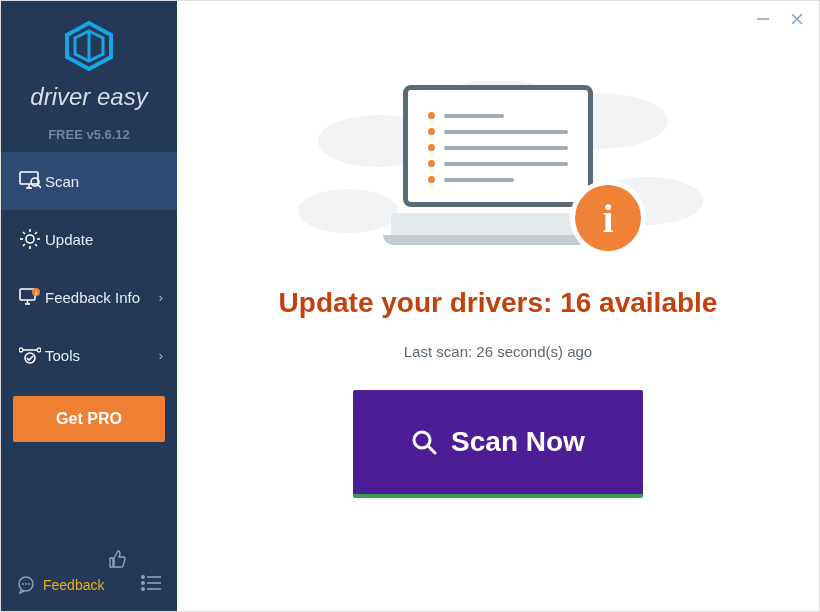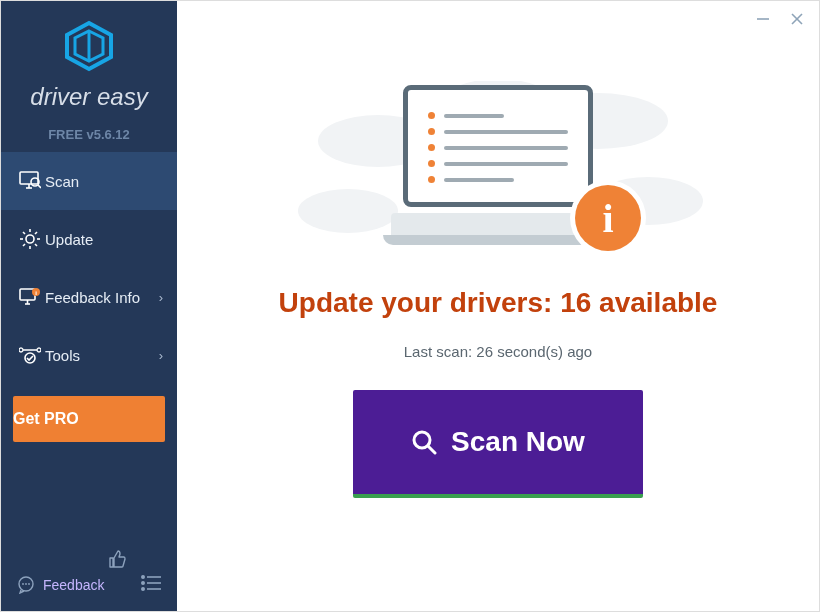--- a/index.html
+++ b/index.html
@@ -10,23 +10,23 @@
 .brand { padding: 18px 0 10px; text-align: center; }
 .brand-name { font-size: 24px; font-style: italic; font-weight: 400; color: #d7dee8; margin-top: 6px; }
 .brand-sub { font-size: 13px; color: #6d86a7; margin-top: 16px; font-weight: 600; }
 
 .nav { display: flex; flex-direction: column; }
 .nav-item { display: flex; align-items: center; gap: 4px; padding: 18px 18px; font-size: 15px; color: #e6edf5; cursor: pointer; position: relative; }
 .nav-item.active { background: #2d4a72; }
 .nav-item .chev { position: absolute; right: 14px; font-size: 13px; color: #aab9cf; }
 .nav-icon { width: 22px; height: 22px; display: flex; align-items: center; justify-content: center; }
 
-.get-pro { margin: 12px 12px 0; background: #ef8033; color: #fff; padding: 14px 0; font-size: 16px; font-weight: 700; border-radius: 2px; cursor: pointer; }
-
-.sidebar-footer { margin-top: auto; display: flex; align-items: center; justify-content: space-between; padding: 14px 16px; color: #c4b5fd; }
+.get-pro { margin: 12px 12px 0; background: #ef8033; color: #fff; text-align: center; padding: 14px 0; font-size: 16px; font-weight: 700; border-radius: 2px; cursor: pointer; }
+
+.sidebar-footer { margin-top: auto; display: flex; align-items: center; justify-content: space-between; padding: 14px 16px; color: #eab308; }
 .feedback { display: flex; align-items: center; gap: 8px; cursor: pointer; font-size: 14px; }
 .fb-right { display: flex; gap: 14px; align-items: center; }
 .fb-right .thumb { position: relative; top: -24px; }
 
 .main { flex: 1; background: #fff; position: relative; display: flex; flex-direction: column; align-items: center; }
 .win-controls { position: absolute; top: 10px; right: 14px; display: flex; gap: 18px; }
 .win-btn { width: 16px; height: 16px; color: #8ea4b8; cursor: pointer; display: flex; align-items: center; justify-content: center; }
 .clouds { position: absolute; top: 80px; left: 50%; transform: translateX(-50%); width: 420px; height: 200px; z-index: 0; }
 .illus { position: relative; margin-top: 84px; z-index: 1; }
 .laptop { width: 230px; height: 160px; position: relative; }

